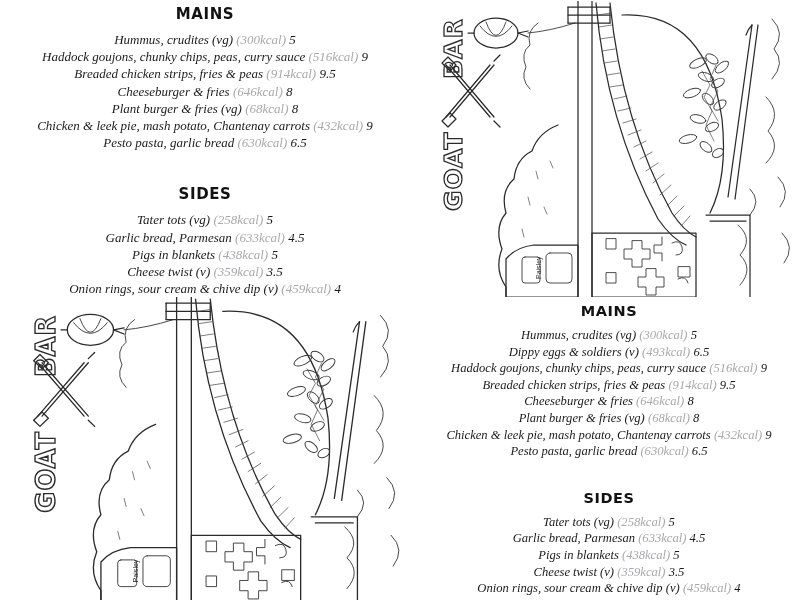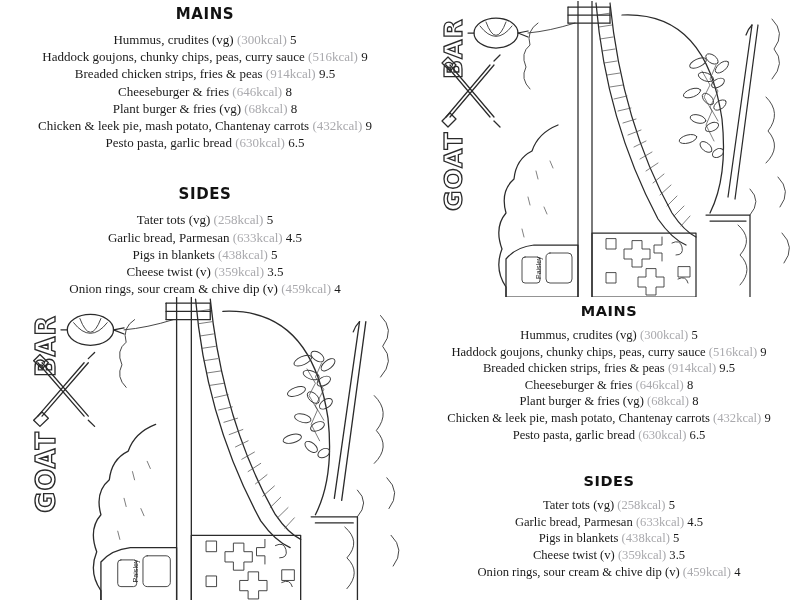--- a/index.html
+++ b/index.html
@@ -57,20 +57,21 @@
     color: #121212;
     text-align: center;
   }
   .menu-tl .section-heading { font-size: 15px; margin: 4px 0 6px 0; }
   .menu-br .section-heading { font-size: 14.5px; margin: 4px 0 5px 0; }
 
   .menu-list {
     list-style: none;
     margin: 8px;
     padding: 0;
+    font-style: italic;
   }
   .menu-item {
     text-align: center;
     white-space: nowrap;
     color: #1a1a1a;
   }
   .menu-tl .menu-item { font-size: 13px; line-height: 17.2px; }
   .menu-br .menu-item { font-size: 12.6px; line-height: 16.6px; }
 
   .kcal {
@@ -457,20 +458,25 @@
 
       <div class="section-heading">MAINS</div>
 
       <ul class="menu-list">
         <li class="menu-item">
           <span>Hummus, crudites (vg)</span>
           <span class="kcal">(300kcal)</span>
           <span class="price">5</span>
         </li>
         <li class="menu-item">
+          <span>Dippy eggs &amp; soldiers (v)</span>
+          <span class="kcal">(493kcal)</span>
+          <span class="price">6.5</span>
+        </li>
+        <li class="menu-item">
           <span>Haddock goujons, chunky chips, peas, curry sauce</span>
           <span class="kcal">(516kcal)</span>
           <span class="price">9</span>
         </li>
         <li class="menu-item">
           <span>Breaded chicken strips, fries &amp; peas</span>
           <span class="kcal">(914kcal)</span>
           <span class="price">9.5</span>
         </li>
         <li class="menu-item">

